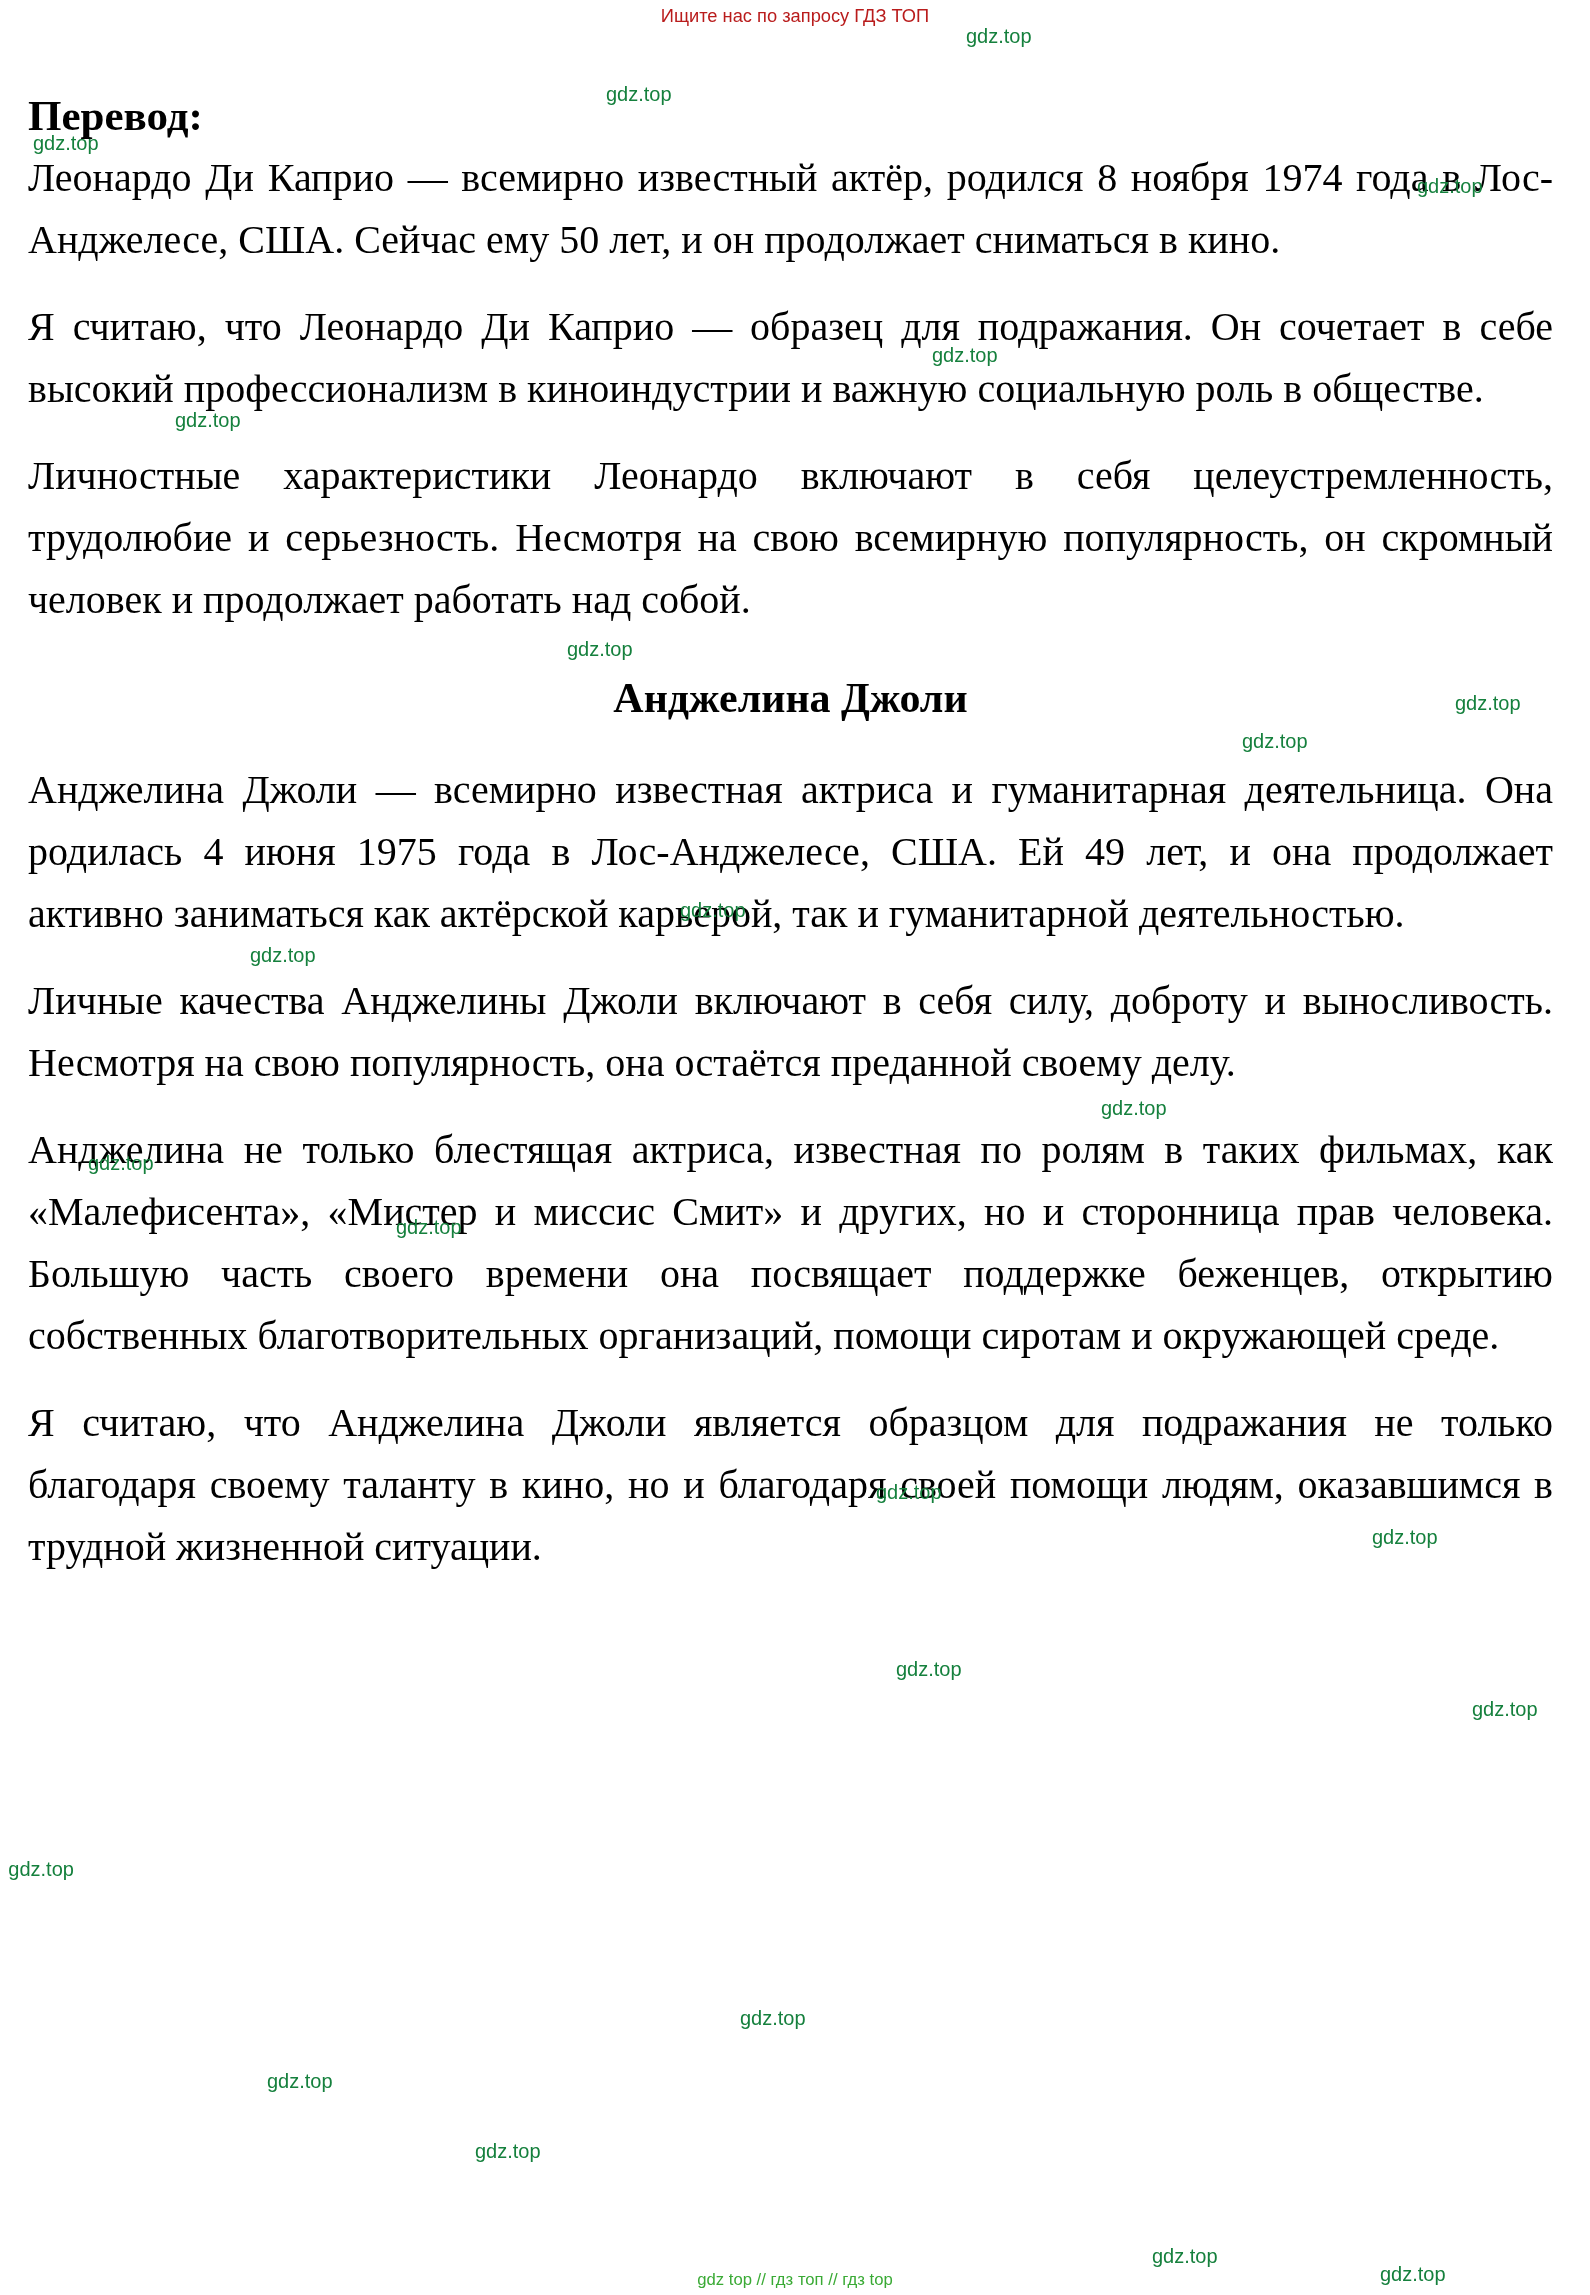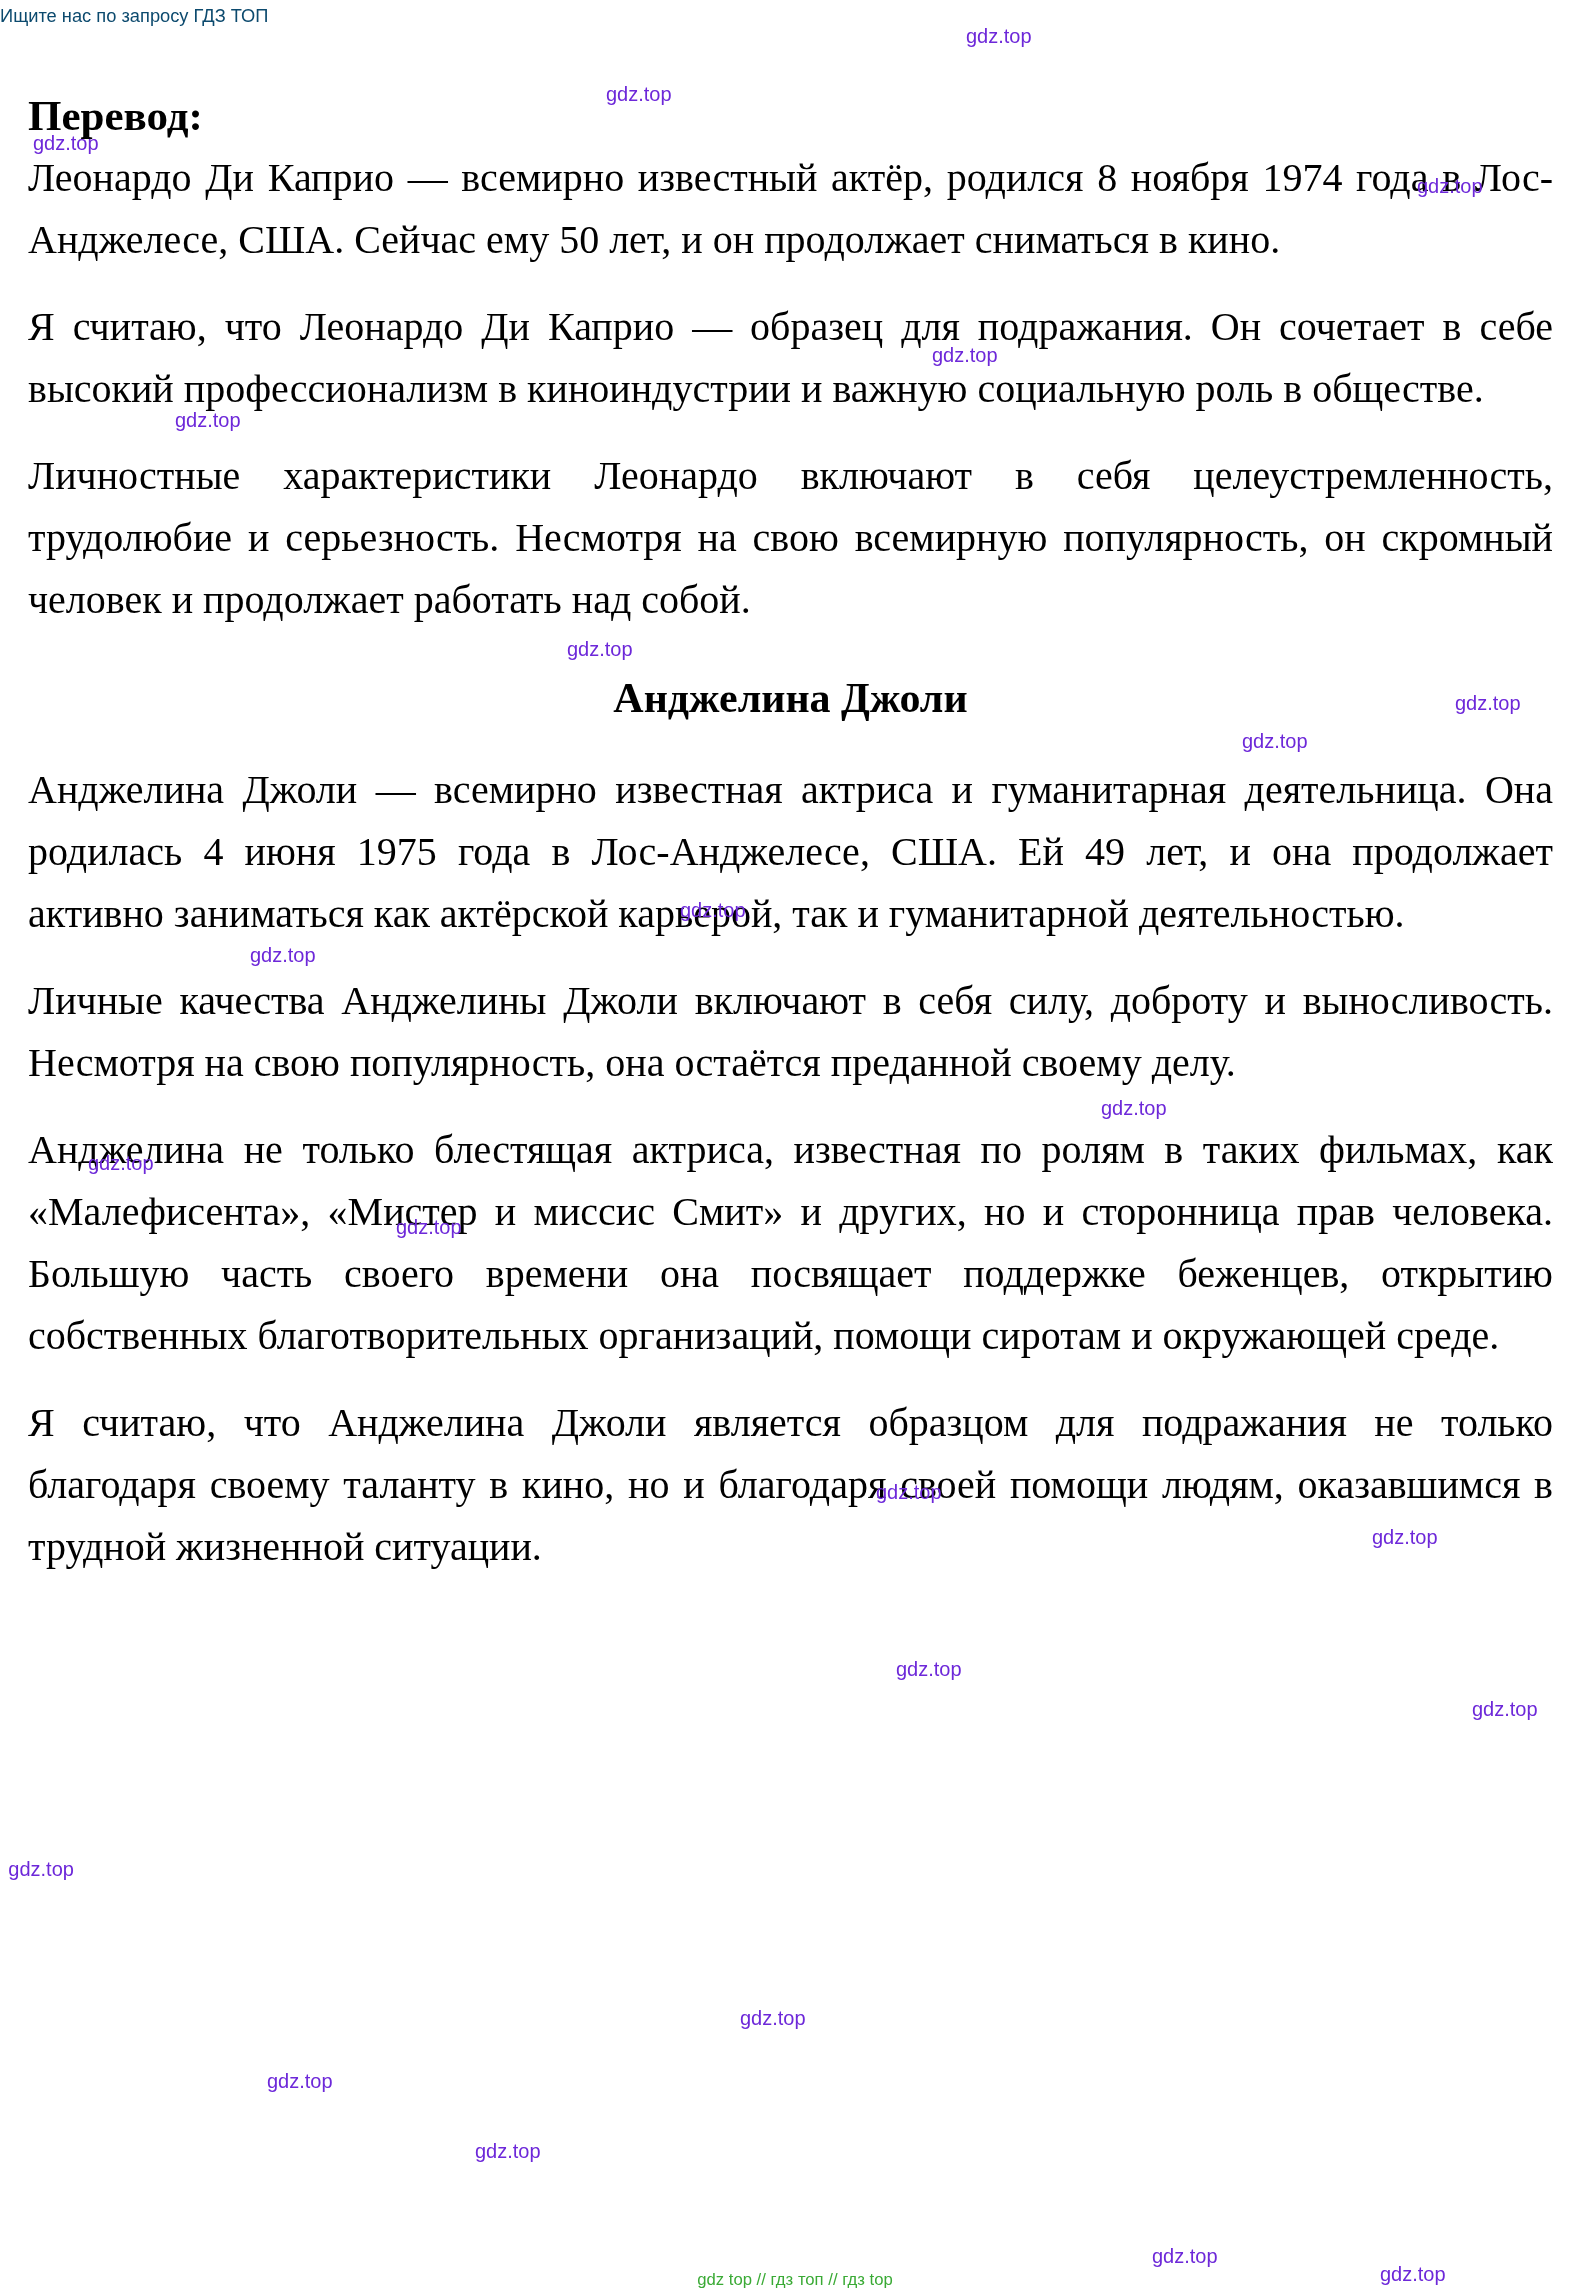--- a/index.html
+++ b/index.html
@@ -14,24 +14,24 @@
     background: #ffffff;
     overflow: hidden;
     font-family: "Liberation Serif", serif;
     color: #000000;
   }
   .promo-top {
     position: absolute;
     top: 5px;
     left: 0;
     width: 100%;
-    text-align: left;
+    text-align: center;
     font-family: "Liberation Sans", sans-serif;
     font-size: 18.3px;
-    color: #0c4a6e;
+    color: #b91c1c;
   }
   .promo-bottom {
     position: absolute;
     bottom: 5px;
     left: 0;
     width: 100%;
     text-align: center;
     font-family: "Liberation Sans", sans-serif;
     font-size: 16.7px;
     color: #3aaa35;
@@ -59,21 +59,21 @@
   .doc p {
     font-size: 40px;
     line-height: 1.55;
     text-align: justify;
     margin: 0 0 25px 0;
   }
   .watermark {
     position: absolute;
     font-family: "Liberation Sans", sans-serif;
     font-size: 20px;
-    color: #6d28d9;
+    color: #15803d;
     white-space: nowrap;
     pointer-events: none;
   }
 </style>
 </head>
 <body>
 
 <div class="page">
 
   <div class="promo-top">Ищите нас по запросу ГДЗ ТОП</div>

